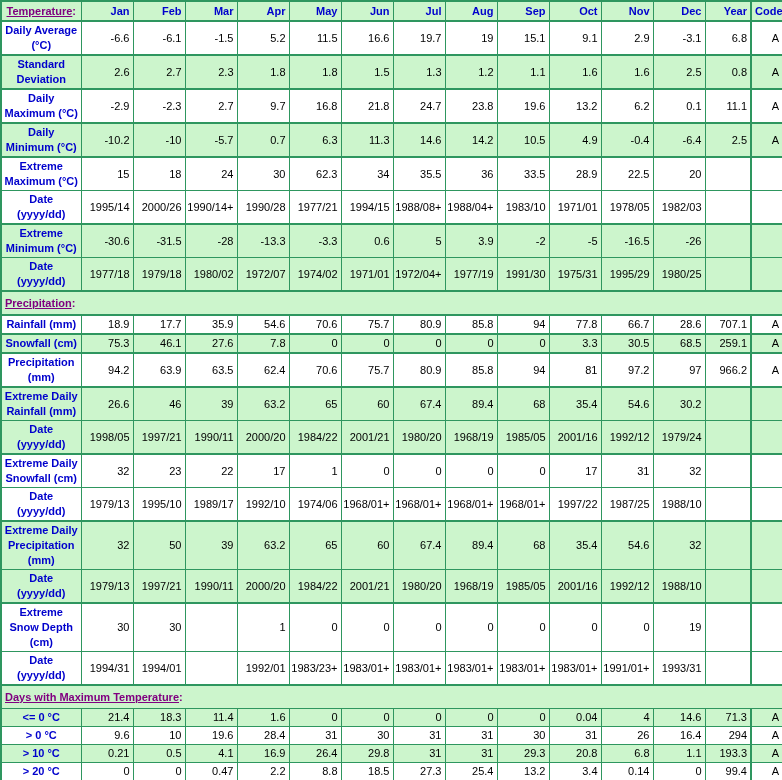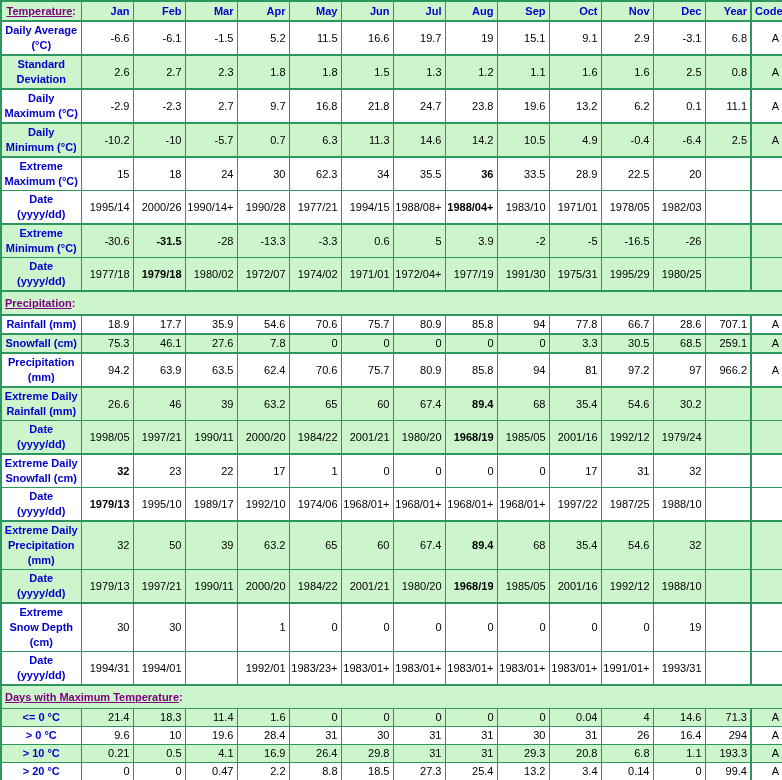--- a/index.html
+++ b/index.html
@@ -33,21 +33,21 @@
     background:var(--cell-green);
     line-height:16px;
   }
   td.rowlabel{
     color:var(--header-blue);
     font-weight:bold;
     text-align:center;
     padding:1px 2px;
   }
   td.val{text-align:right;color:#000;padding:1px 3px 1px 1px;}
-  td.bold{font-weight:bold;}
+  td.bold{font-weight:normal;}
   tr.green td{background:var(--cell-green);}
   tr.white td{background:#ffffff;}
   tr.sectionrow td{
     background:var(--cell-green);
     line-height:14px;
     padding:4px 3px;
   }
   .section-label{
     color:var(--section-purple);
     font-weight:bold;

